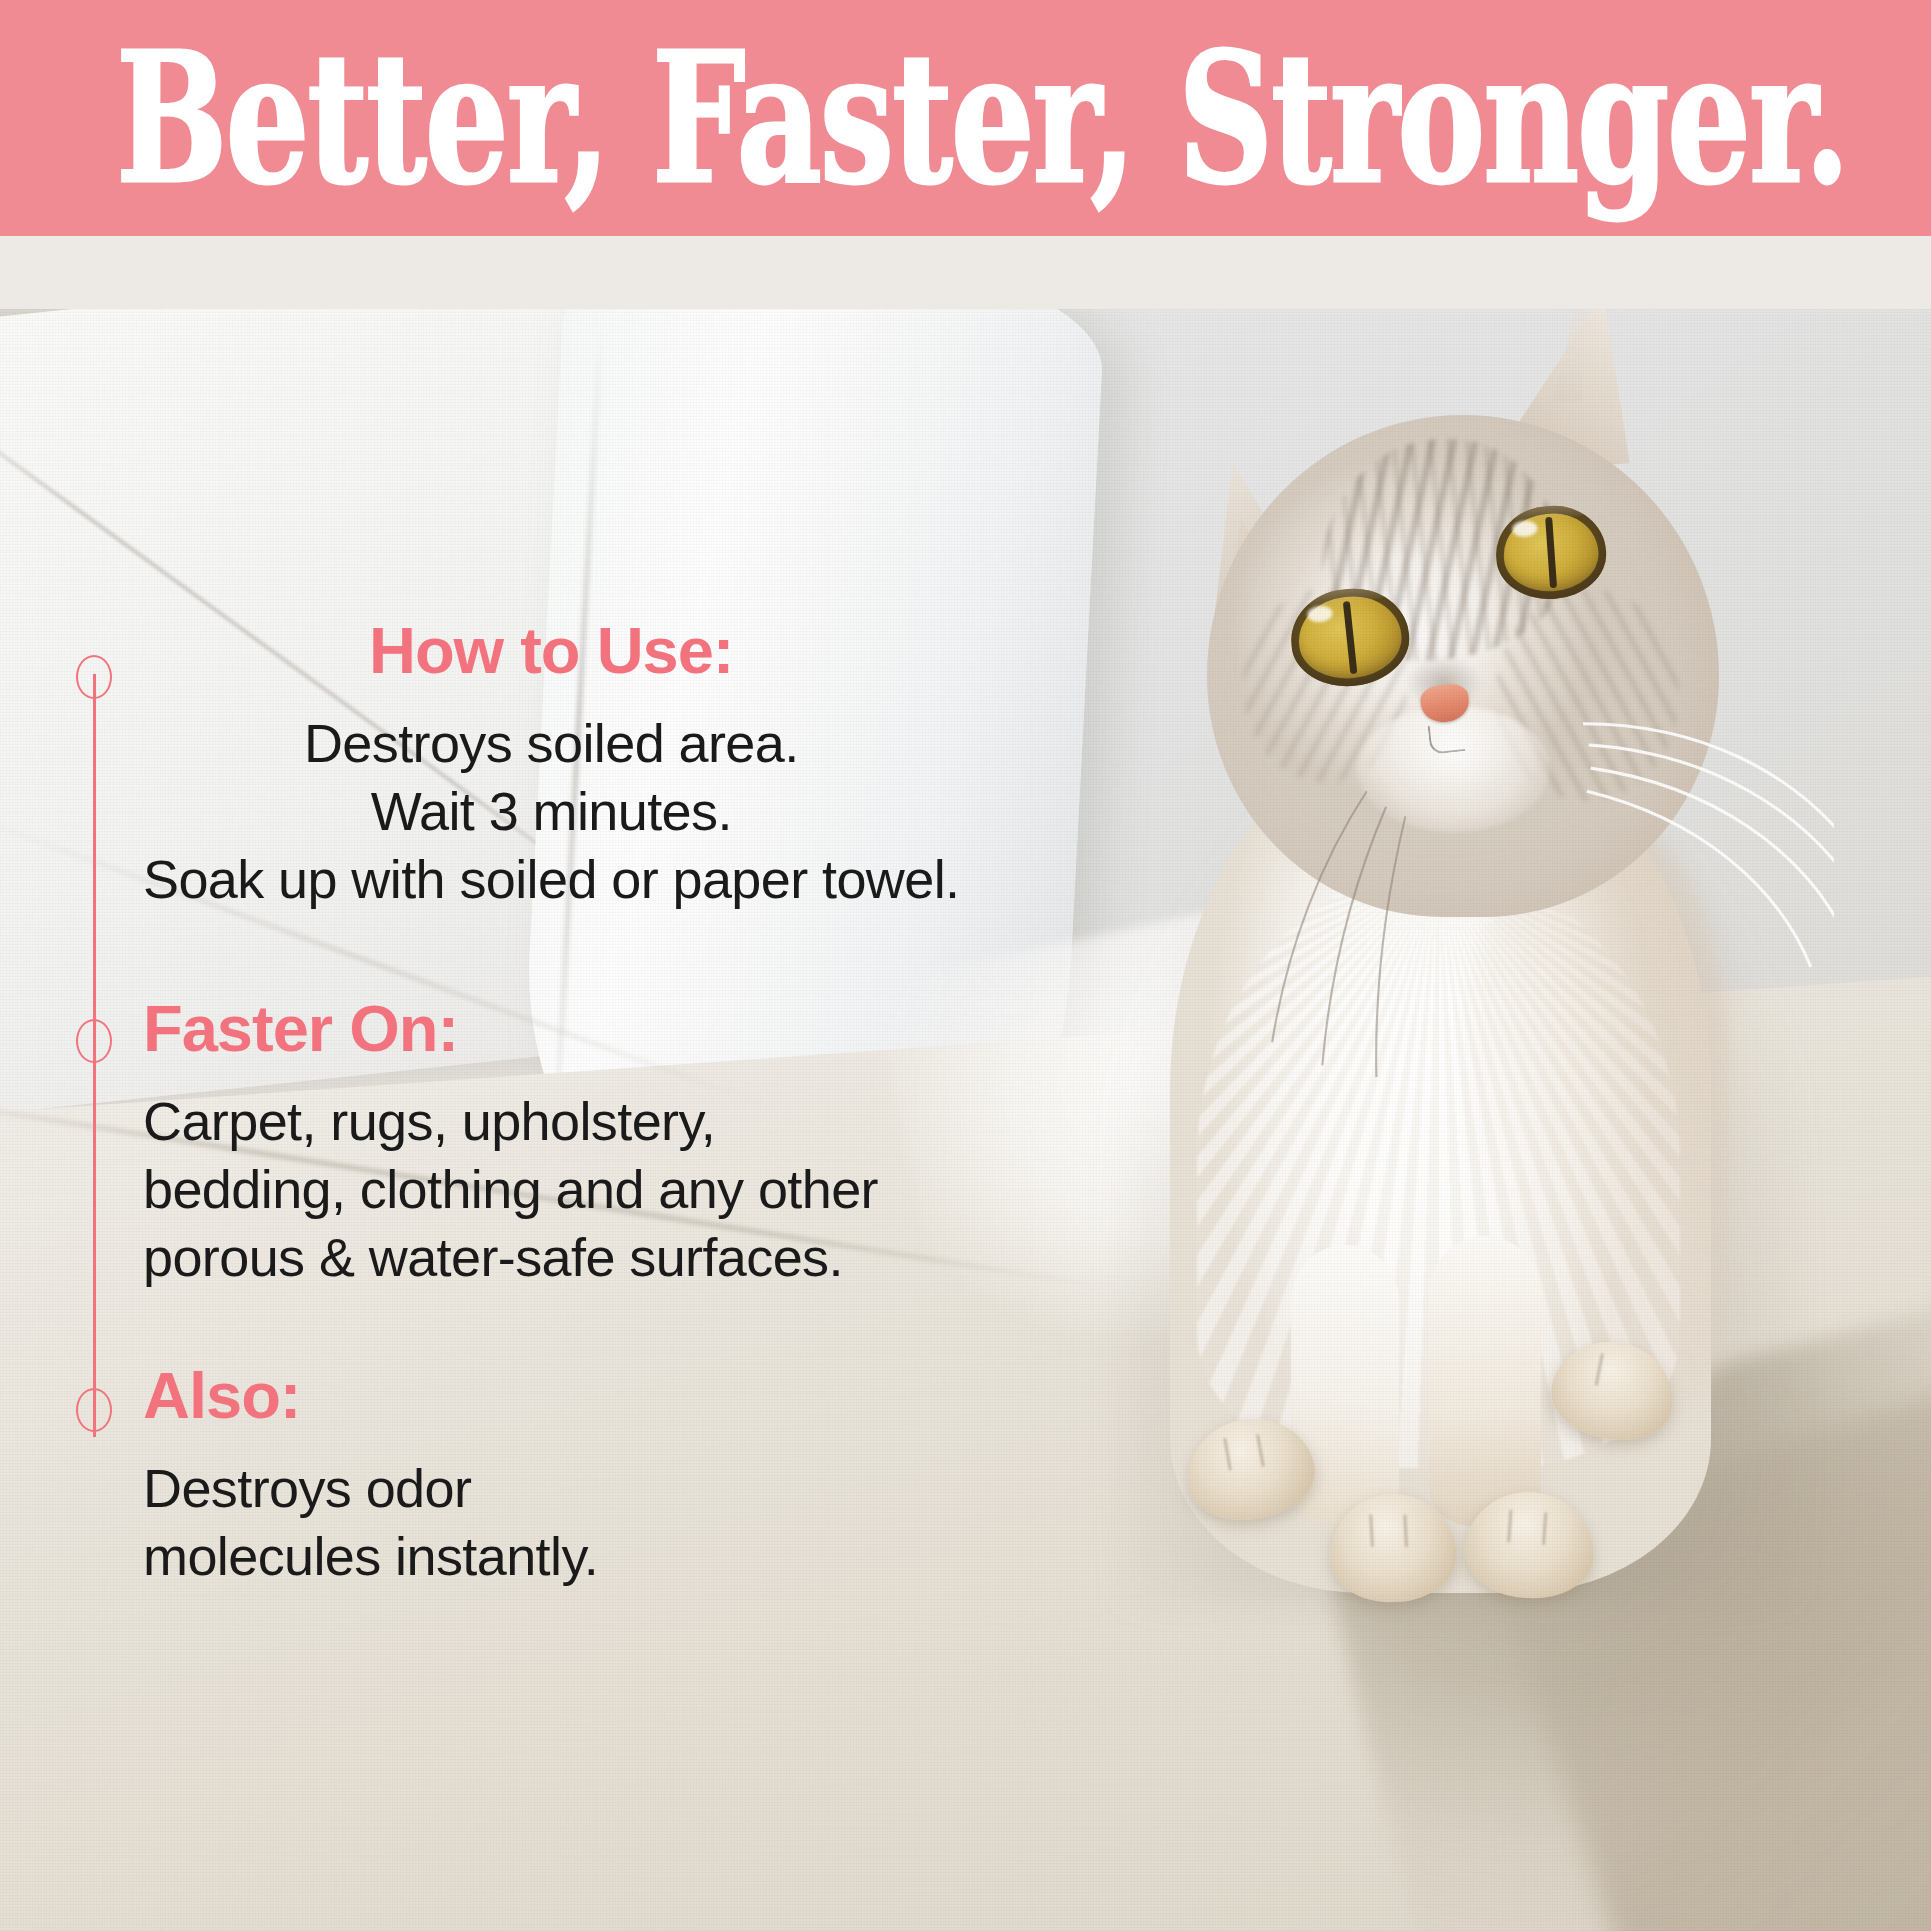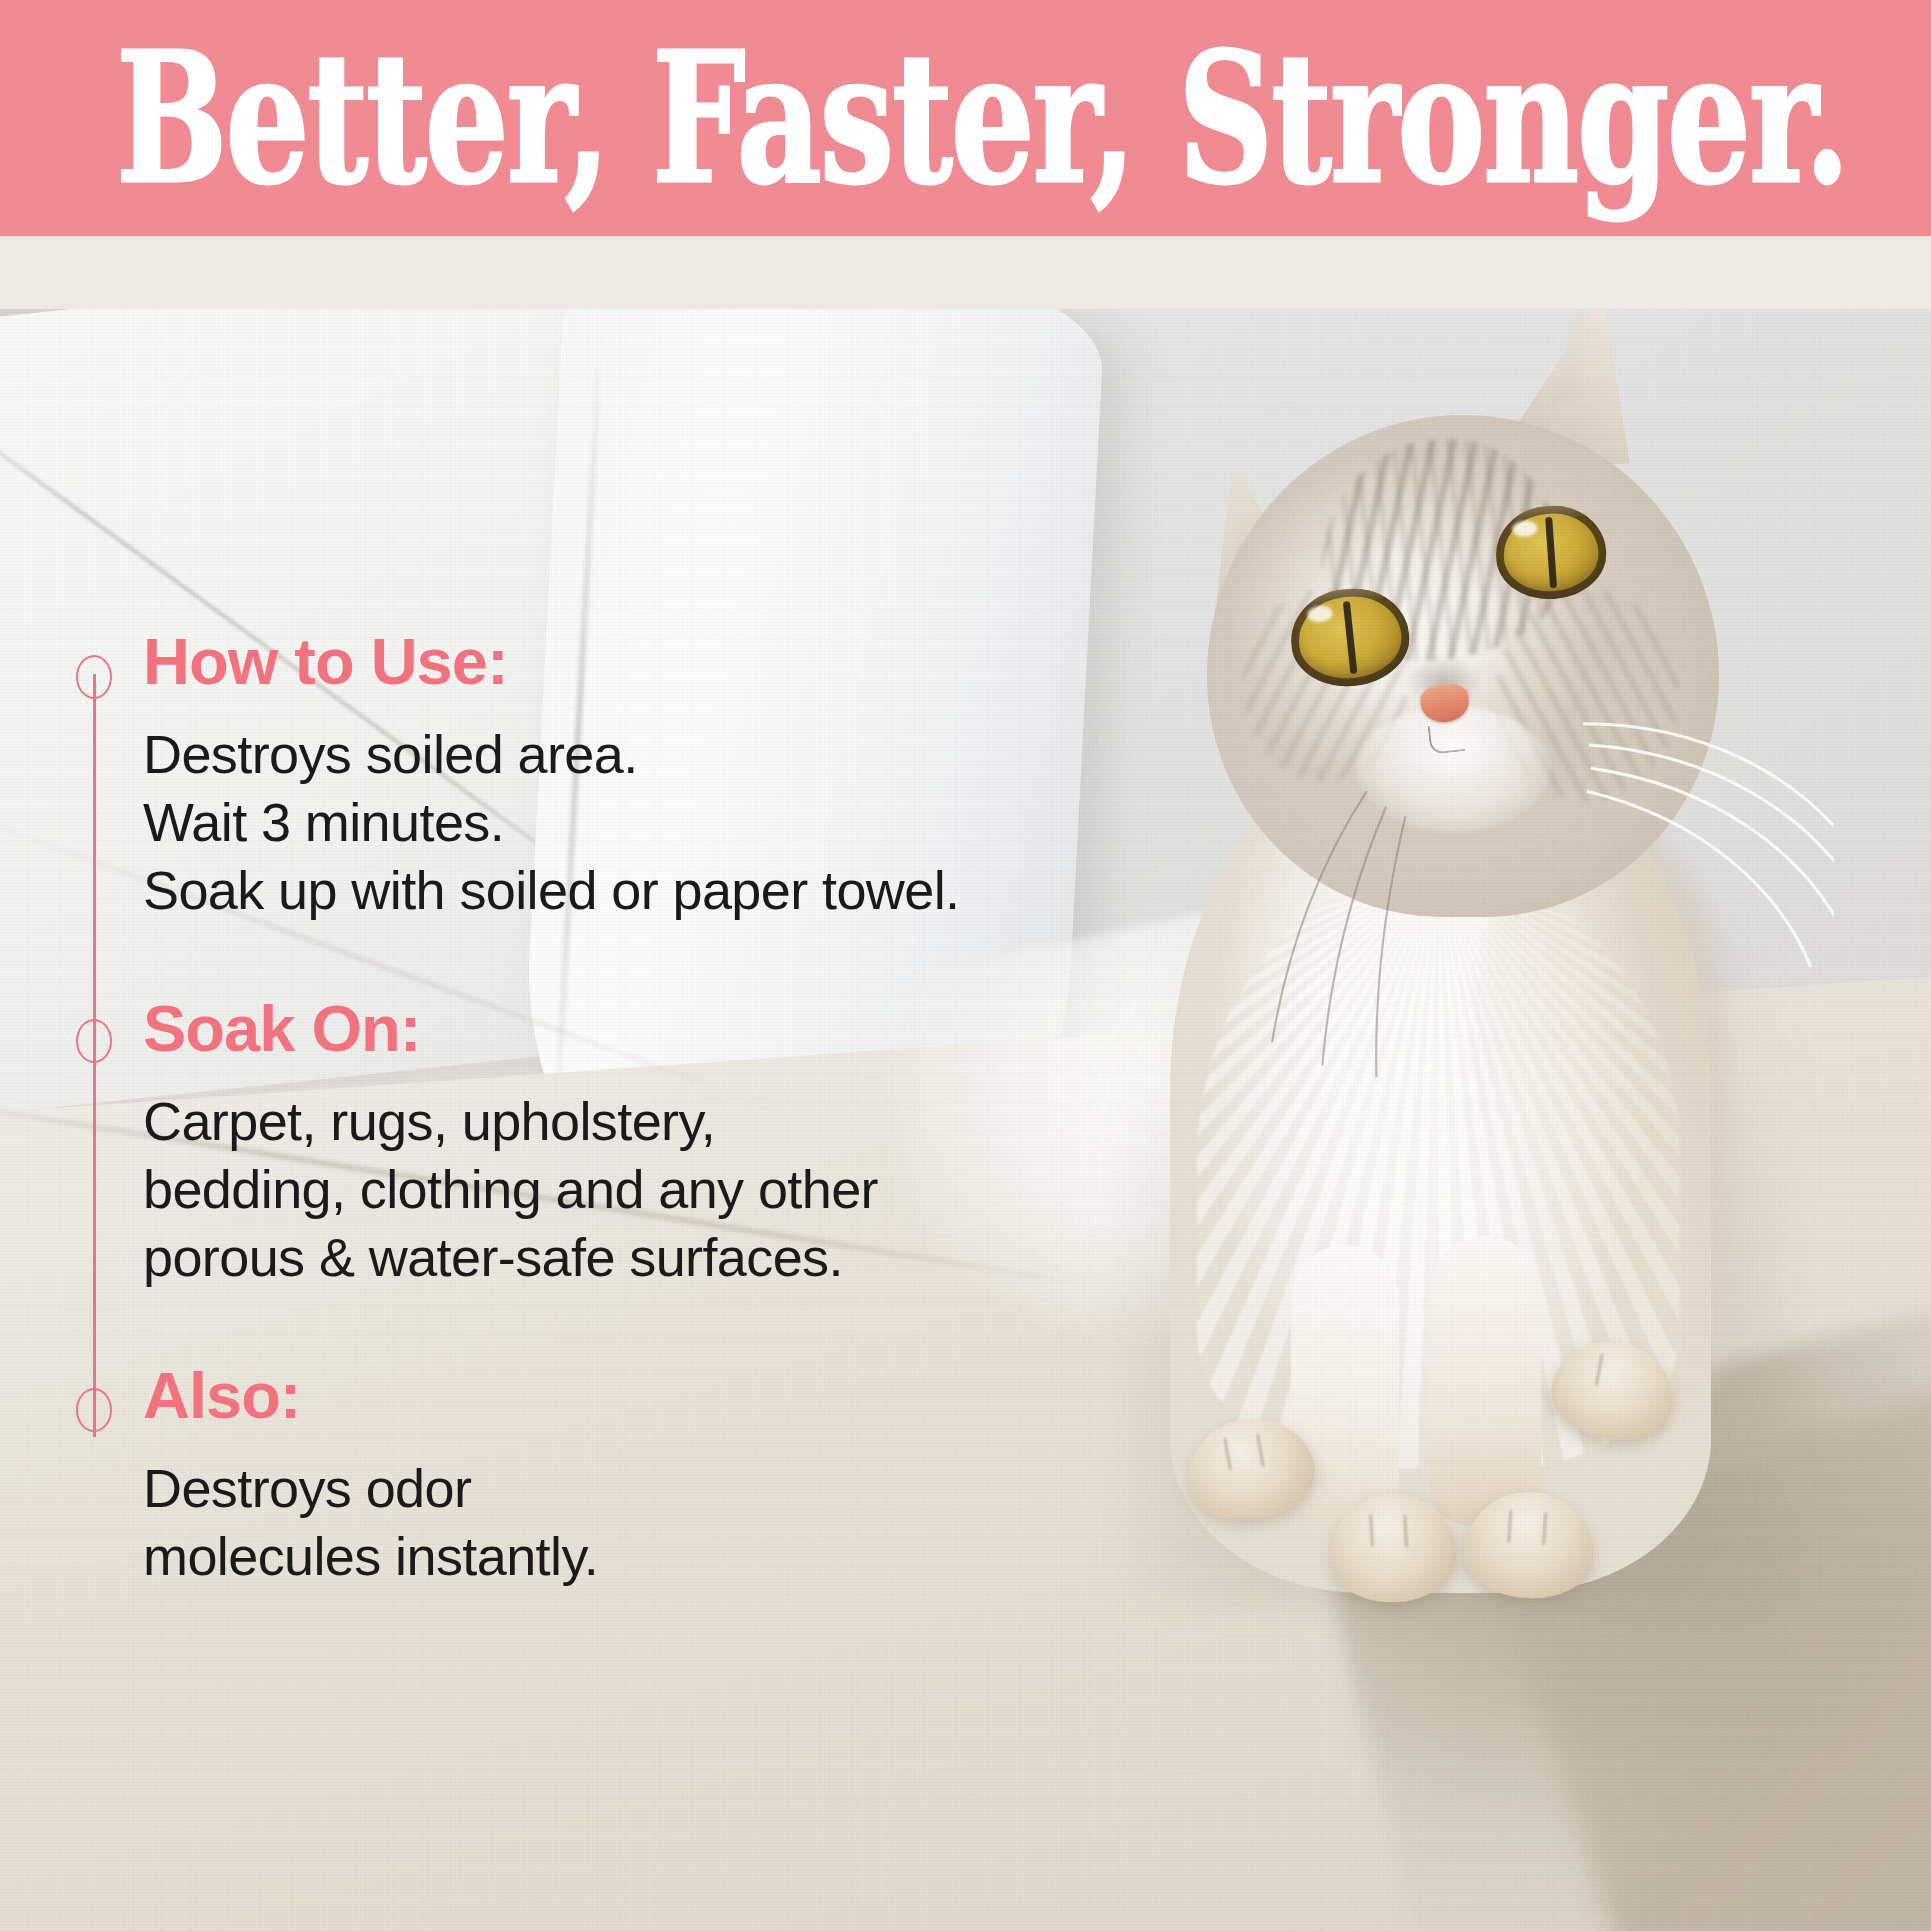--- a/index.html
+++ b/index.html
@@ -325,21 +325,21 @@
     position:absolute;left:76px;width:36px;height:44px;
     border:2.9px solid #F2737E;border-radius:50%;
     background:transparent;
     box-sizing:border-box;
   }
   .tl-dot-1{top:346px;}
   .tl-dot-2{top:710px;}
   .tl-dot-3{top:1079px;}
 
   .section{position:absolute;left:143px;}
-  .sec-1{top:320px;}
+  .sec-1{top:309px;text-align:center;}
   .sec-2{top:687px;}
   .sec-3{top:1054px;}
 
   .sec-head{
     color:#F2737E;
     font-family:"Liberation Sans",sans-serif;
     font-weight:700;
     font-size:65px;
     line-height:1.02;
     letter-spacing:-1px;
@@ -463,21 +463,21 @@
     <div class="section sec-1">
       <h2 class="sec-head">How to Use:</h2>
       <p class="sec-body">
         <span class="ln">Destroys soiled area.</span>
         <span class="ln">Wait 3 minutes.</span>
         <span class="ln">Soak up with soiled or paper towel.</span>
       </p>
     </div>
 
     <div class="section sec-2">
-      <h2 class="sec-head">Soak On:</h2>
+      <h2 class="sec-head">Faster On:</h2>
       <p class="sec-body">
         <span class="ln">Carpet, rugs, upholstery,</span>
         <span class="ln">bedding, clothing and any other</span>
         <span class="ln">porous &amp; water-safe surfaces.</span>
       </p>
     </div>
 
     <div class="section sec-3">
       <h2 class="sec-head">Also:</h2>
       <p class="sec-body">

